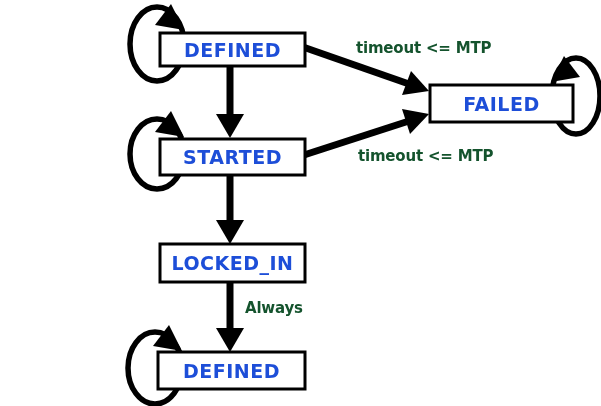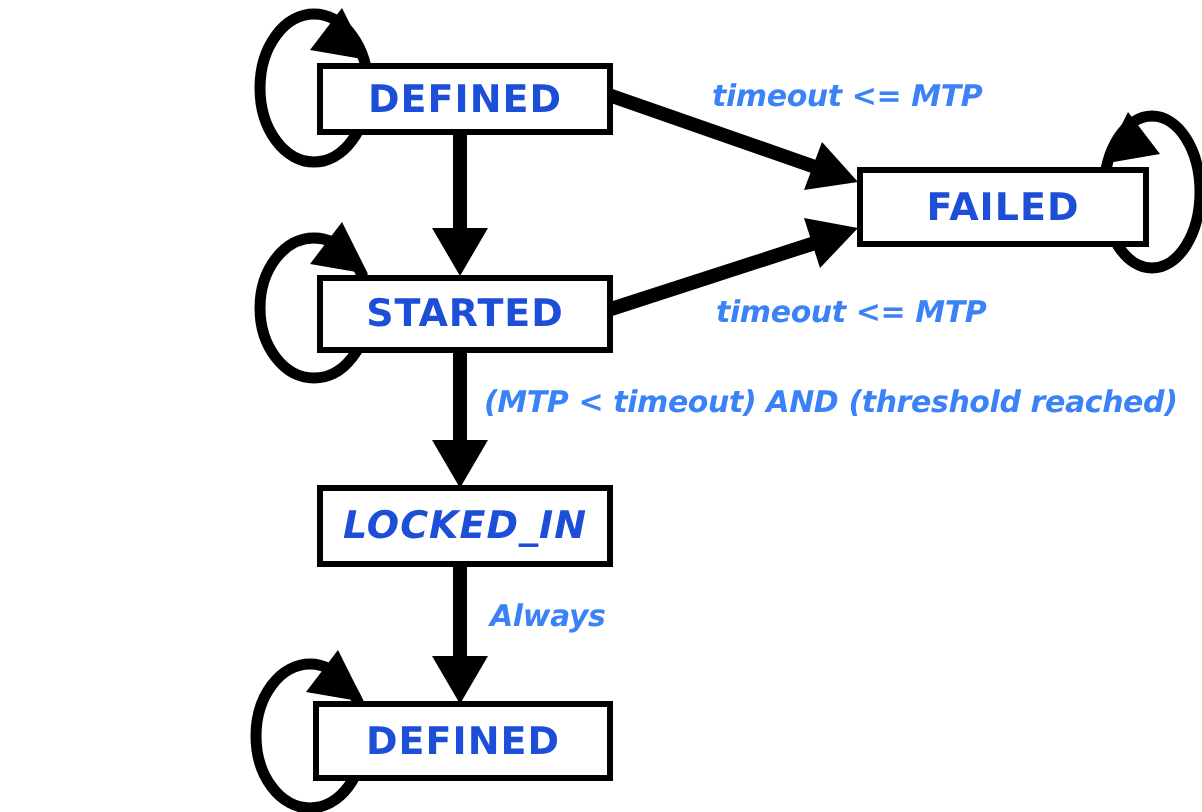--- a/index.html
+++ b/index.html
@@ -30,24 +30,23 @@
     letter-spacing: 0.5px;
     color: #1d4ed8;
     white-space: nowrap;
     pointer-events: none;
   }
   .edge-label {
     position: absolute;
     font-weight: bold;
     font-size: 15px;
     letter-spacing: -0.2px;
-    color: #3b82f6;
+    color: #14532d;
     white-space: nowrap;
     pointer-events: none;
-    font-style: italic;
   }
 </style>
 </head>
 <body>
 
 <div class="canvas">
 
   <svg width="601" height="406" viewBox="0 0 601 406">
 
     <ellipse cx="157" cy="44" rx="27" ry="37" fill="none" stroke="#000" stroke-width="5.5"></ellipse>
@@ -75,21 +74,20 @@
     <rect x="160" y="33" width="145" height="33" fill="#fff" stroke="#000" stroke-width="3"></rect>
     <rect x="430" y="85" width="143" height="37" fill="#fff" stroke="#000" stroke-width="3"></rect>
     <rect x="160" y="139" width="145" height="36" fill="#fff" stroke="#000" stroke-width="3"></rect>
     <rect x="160" y="244" width="145" height="38" fill="#fff" stroke="#000" stroke-width="3"></rect>
     <rect x="158" y="352" width="147" height="37" fill="#fff" stroke="#000" stroke-width="3"></rect>
   </svg>
 
   <div class="state-label" style="left:160px; top:33px;  width:145px; height:33px;">DEFINED</div>
   <div class="state-label" style="left:430px; top:85px;  width:143px; height:37px;">FAILED</div>
   <div class="state-label" style="left:160px; top:139px; width:145px; height:36px;">STARTED</div>
-  <div class="state-label" style="left:160px; top:244px; width:145px; height:38px;font-style:italic;">LOCKED_IN</div>
+  <div class="state-label" style="left:160px; top:244px; width:145px; height:38px;">LOCKED_IN</div>
   <div class="state-label" style="left:158px; top:352px; width:147px; height:37px;">DEFINED</div>
 
   <div class="edge-label" style="left:356px; top:39px;">timeout &lt;= MTP</div>
   <div class="edge-label" style="left:358px; top:147px;">timeout &lt;= MTP</div>
-  <div class="edge-label" style="left:242px; top:192px;">(MTP &lt; timeout) AND (threshold reached)</div>
   <div class="edge-label" style="left:245px; top:299px;">Always</div>
 
 </div>
 
 </body></html>

